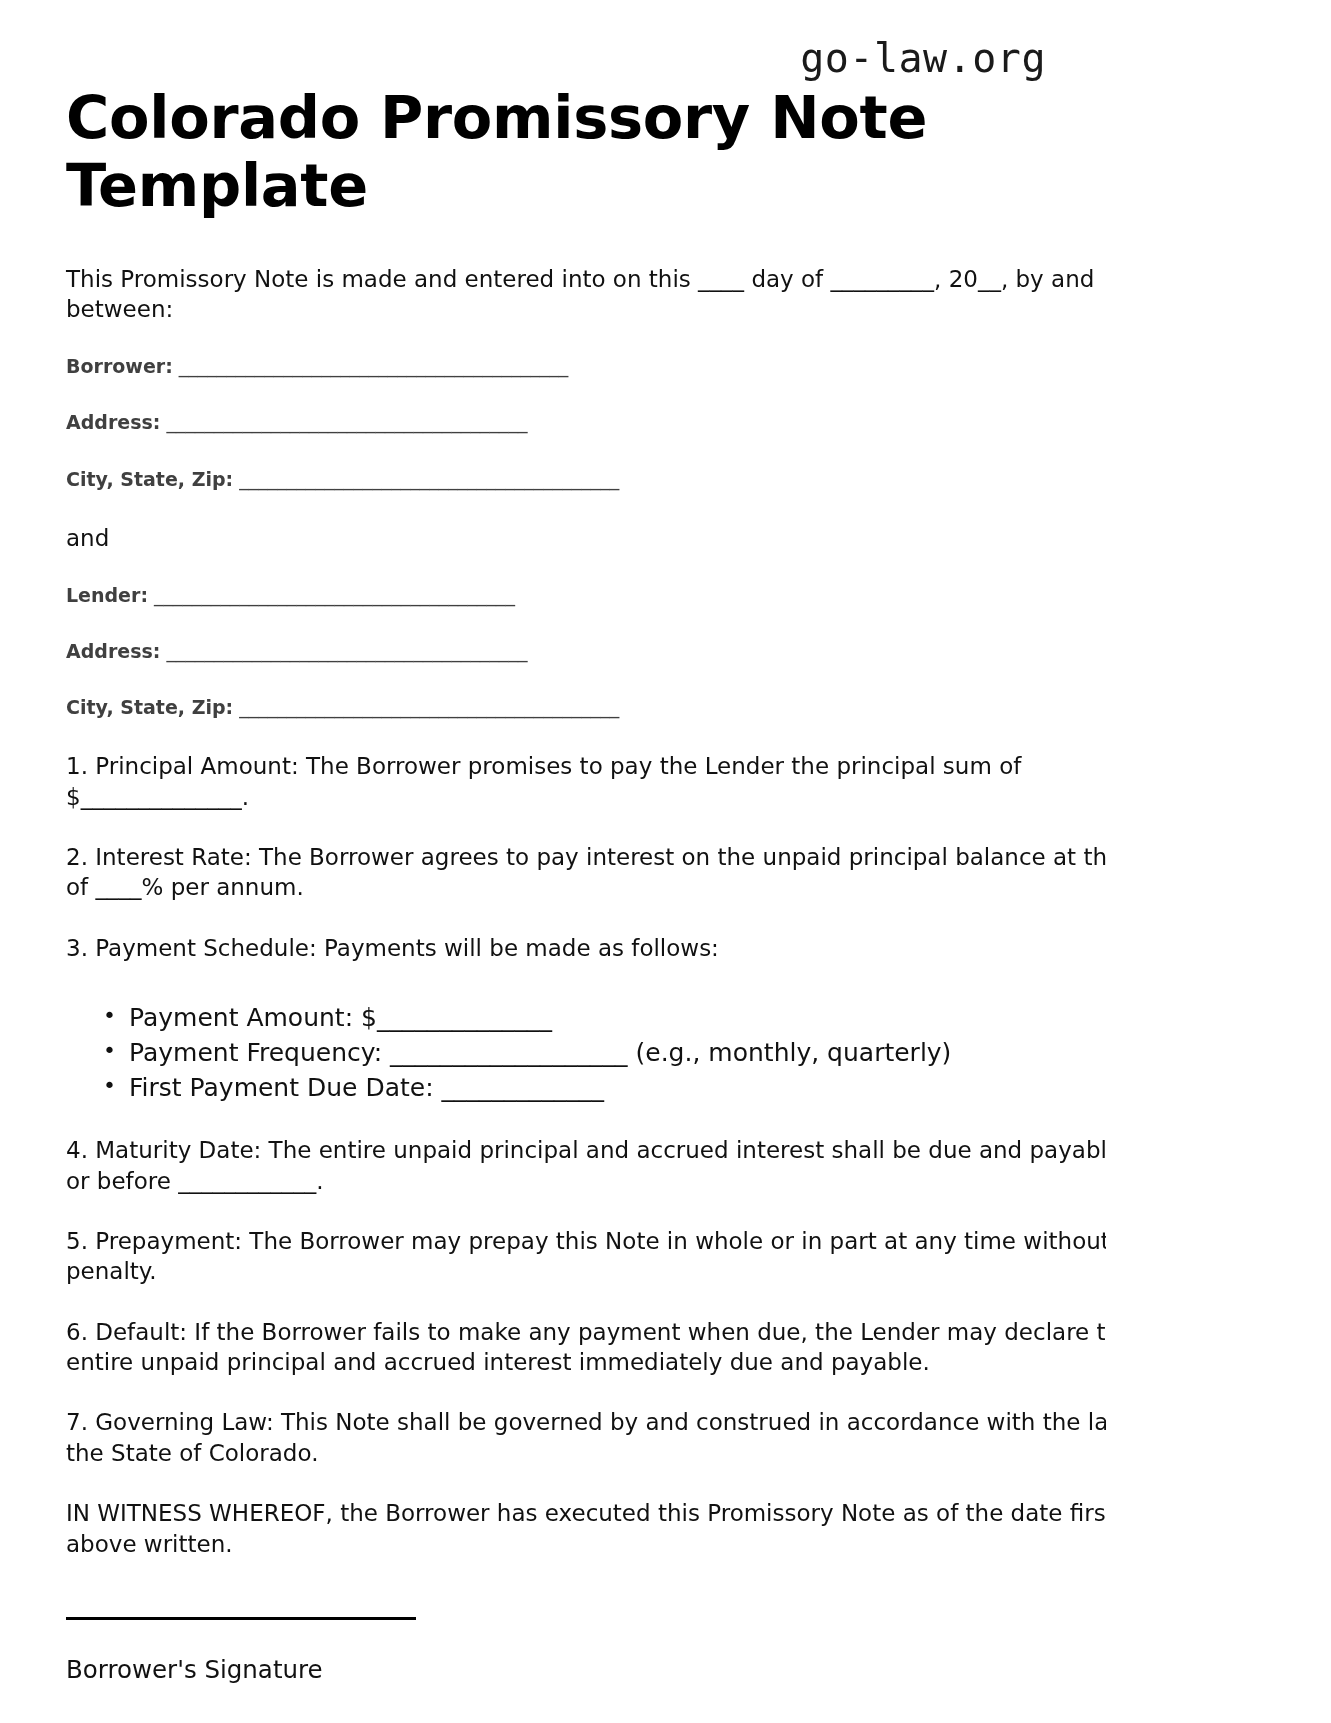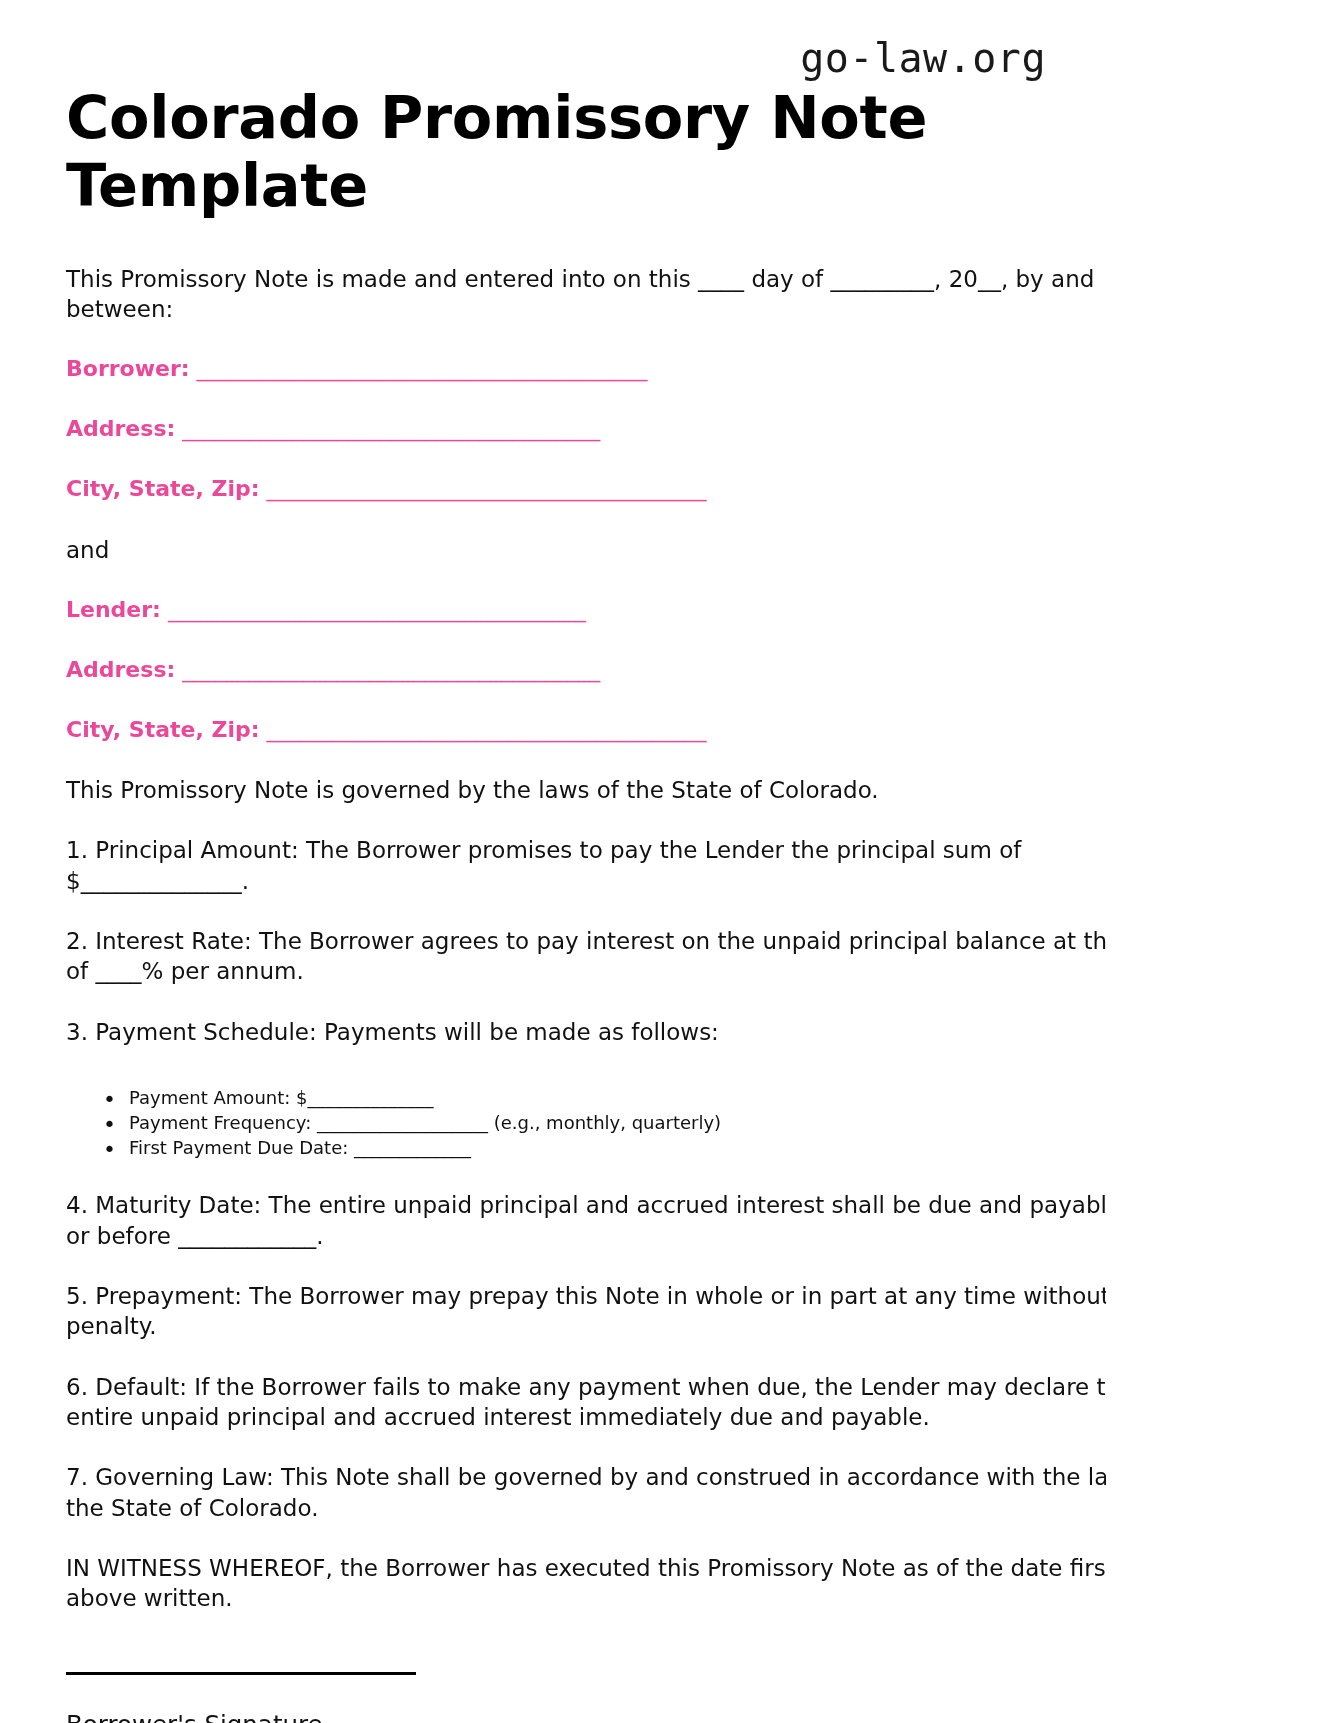--- a/index.html
+++ b/index.html
@@ -49,42 +49,42 @@
     letter-spacing: -0.3px;
     color: #000000;
   }
   p.para {
     font-size: 23px;
     line-height: 1.32;
     margin: 0 0 30px 0;
     color: #111111;
   }
   p.field {
-    font-size: 22px;
+    font-size: 19px;
     line-height: 1.32;
     margin: 0 0 31px 0;
-    color: #ec4899;
+    color: #404040;
   }
   p.field .lbl {
     font-weight: bold;
   }
   p.tight {
     margin-bottom: 38px;
   }
   .blank {
     letter-spacing: 0px;
     white-space: pre;
   }
   ul.bullets {
     margin: 0 0 30px 0;
     padding-left: 63px;
     list-style: none;
   }
   ul.bullets li {
-    font-size: 18px;
+    font-size: 25px;
     line-height: 1.39;
     position: relative;
     color: #111111;
   }
   ul.bullets li::before {
     content: "\2022";
     position: absolute;
     left: -26px;
     top: 0;
     font-size: 22px;
@@ -137,21 +137,20 @@
     </p>
 
     <p class="field">
       <span class="lbl">Address:</span><span class="blank"> ______________________________________</span>
     </p>
 
     <p class="field">
       <span class="lbl">City, State, Zip:</span><span class="blank"> ________________________________________</span>
     </p>
 
-    <p class="para">This Promissory Note is governed by the laws of the State of Colorado.</p>
 
     <p class="para">
       <span class="sec-num">1. Principal Amount:</span><span> The Borrower promises to pay the Lender the principal sum of $______________.</span>
     </p>
 
     <p class="para">
       <span class="sec-num">2. Interest Rate:</span><span> The Borrower agrees to pay interest on the unpaid principal balance at the rate of ____% per annum.</span>
     </p>
 
     <p class="para tight">

